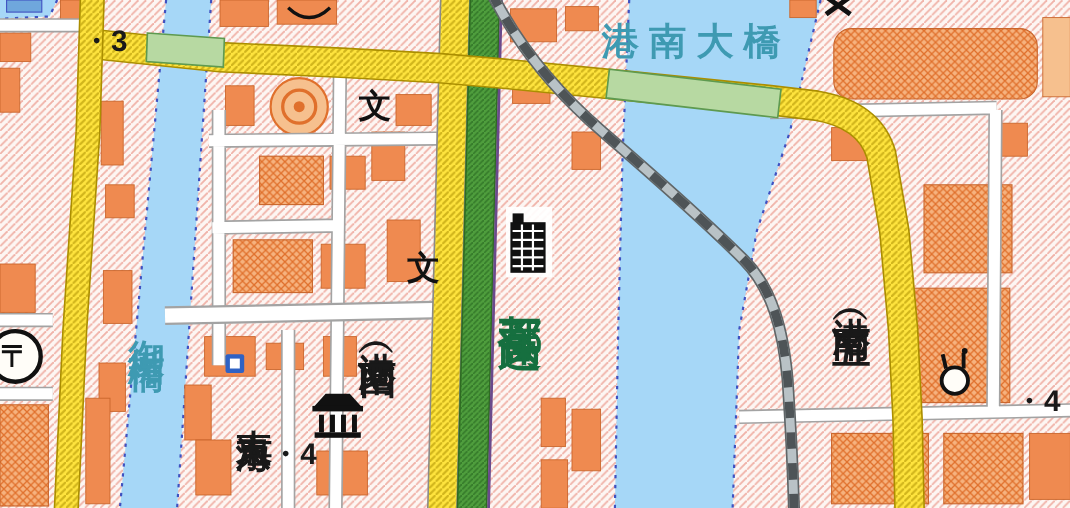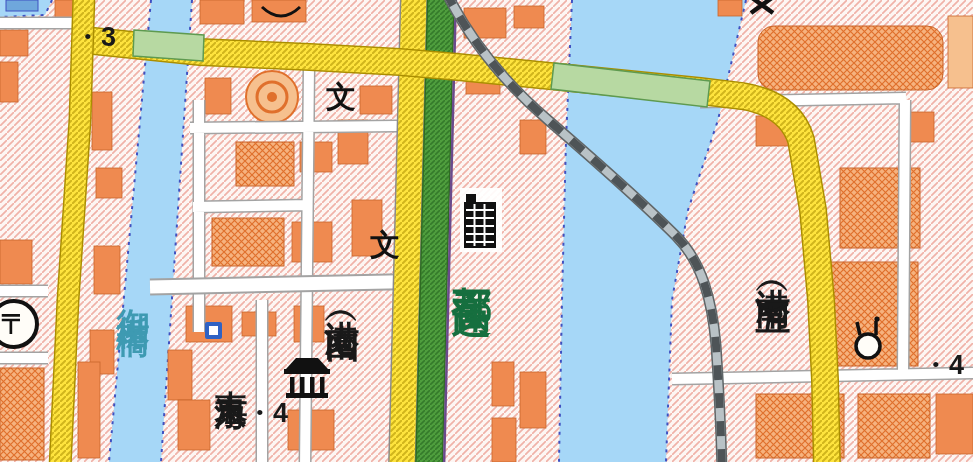--- a/index.html
+++ b/index.html
@@ -169,20 +169,21 @@
       <g>
         <circle cx="14" cy="324" r="23" fill="#fffdf8" stroke="#111111" stroke-width="4"></circle>
       </g>
       <rect x="205" y="322" width="17" height="17" rx="2" fill="#2f62c4"></rect>
       <rect x="209" y="326" width="9" height="9" fill="#ffffff"></rect>
       <path d="M751,-3 L773,13 M773,-3 L751,13" stroke="#111111" stroke-width="4.5" fill="none"></path>
       <path d="M262,7 Q281,25 300,7" stroke="#111111" stroke-width="3" fill="none"></path>
     </g>
   </svg>
 
+  <div class="lbl teal" style="left:547px;top:21px;font-size:34px;letter-spacing:9px;">港南大橋</div>
 
   <div class="lbl teal v" style="left:117px;top:282px;font-size:33px;letter-spacing:8px;">御楯橋</div>
 
   <div class="lbl green v" style="left:452px;top:254px;font-size:40px;letter-spacing:6px;">都高速一</div>
 
   <div class="lbl blk v" style="left:325px;top:292px;font-size:35px;letter-spacing:4px;">港南（四</div>
 
   <div class="lbl blk v" style="left:756px;top:260px;font-size:35px;letter-spacing:5px;">港南（五）</div>
 
   <div class="lbl blk v" style="left:215px;top:364px;font-size:33px;letter-spacing:3px;">東京海</div>

